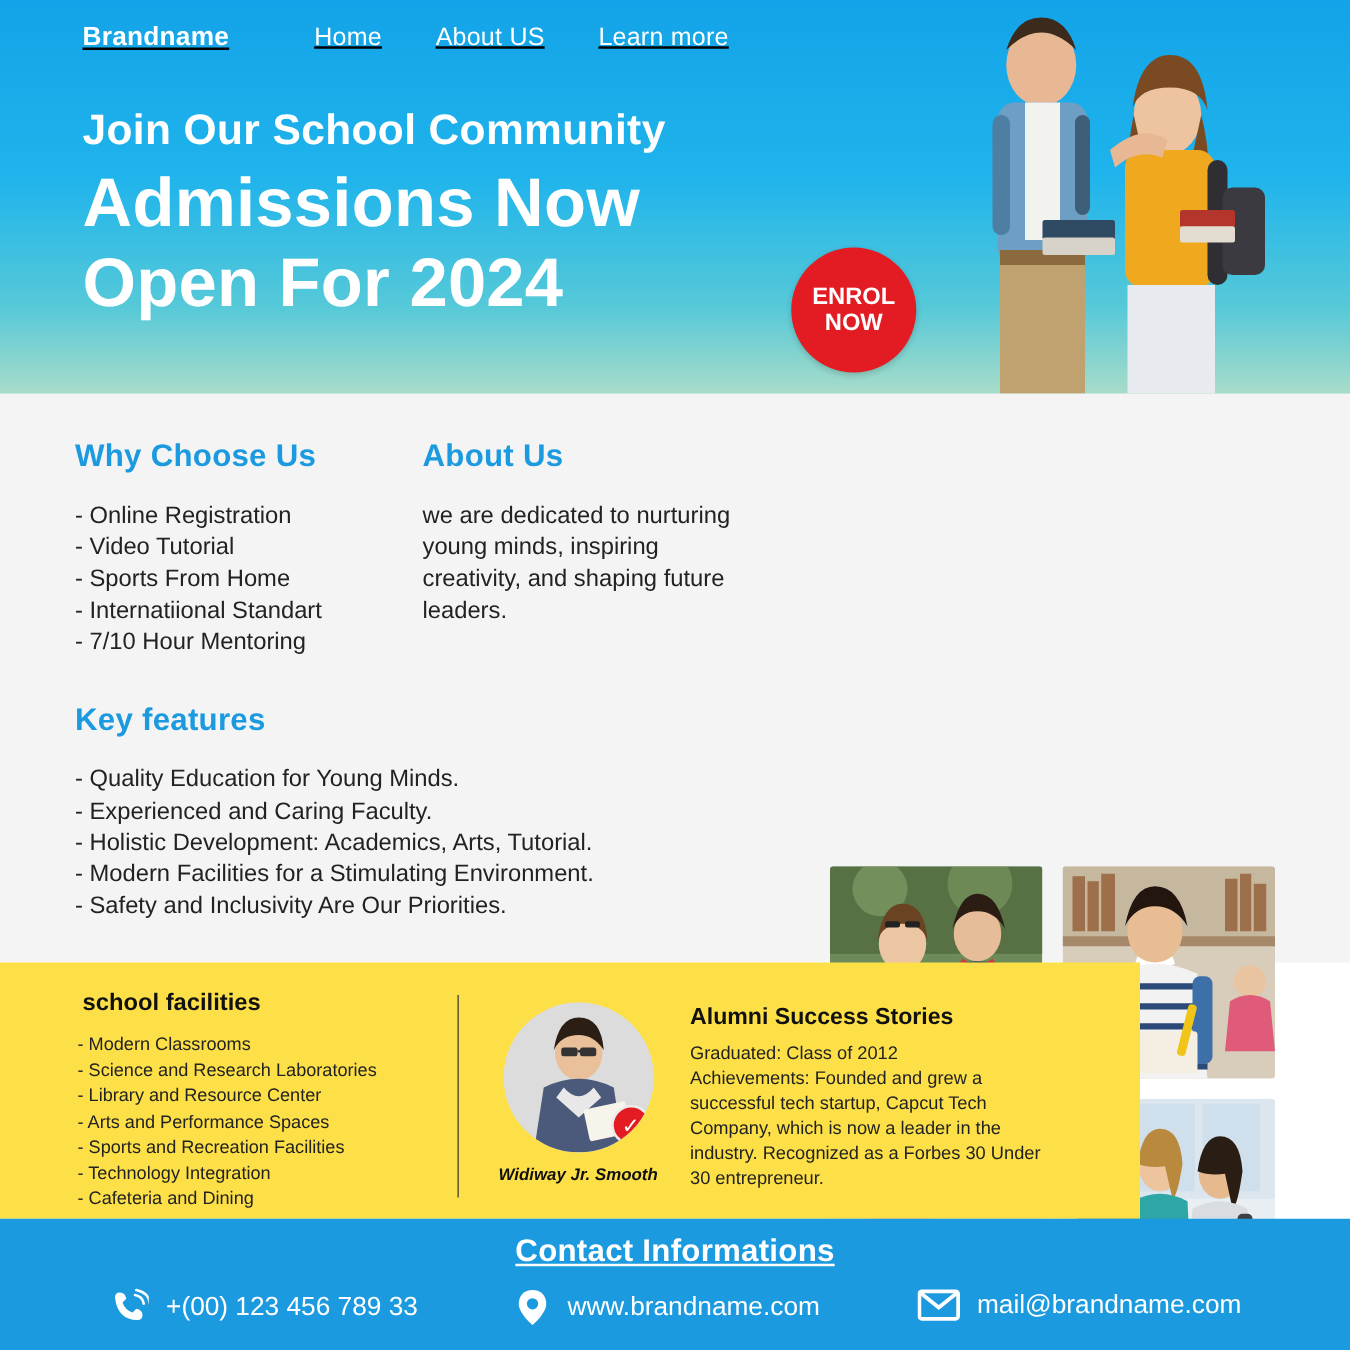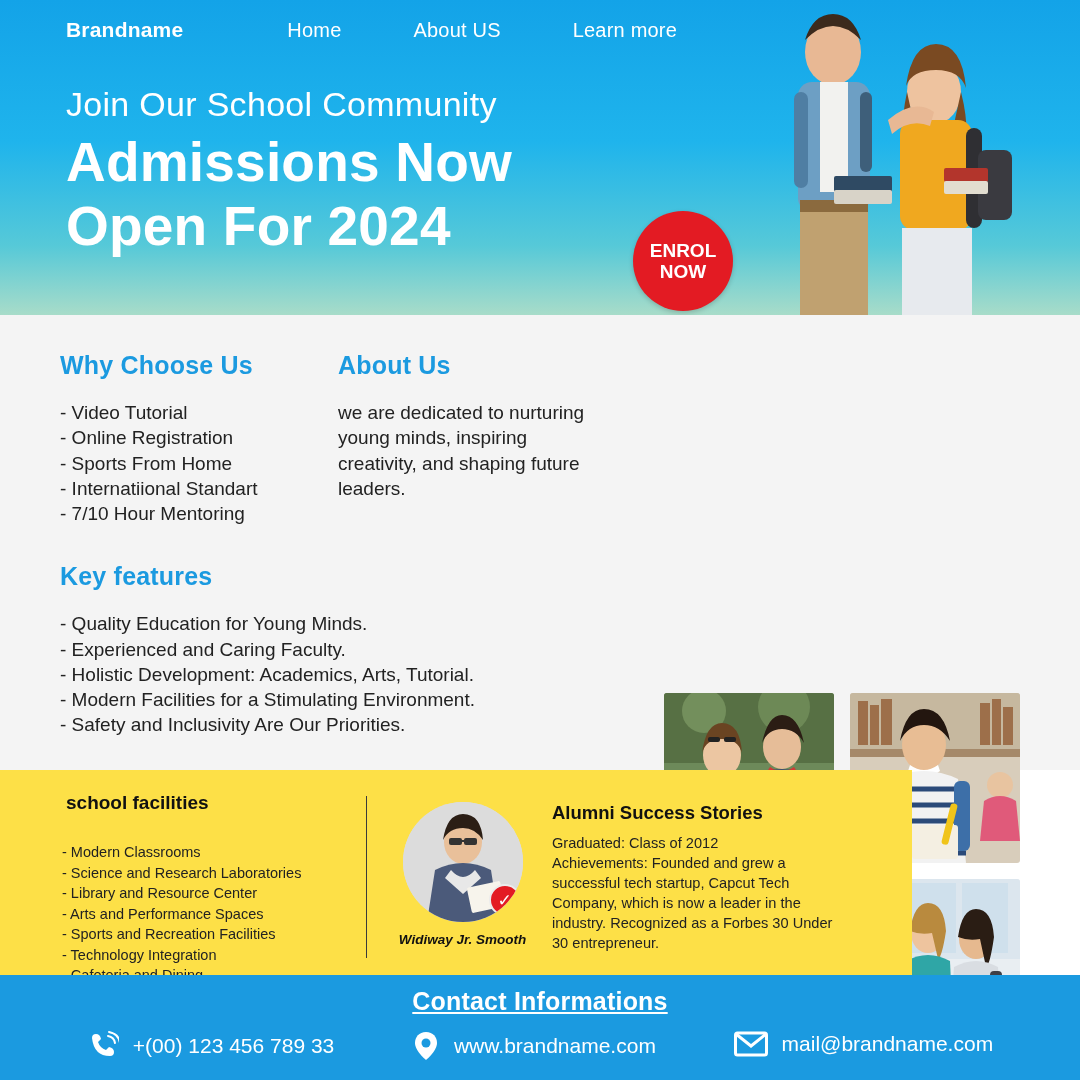--- a/index.html
+++ b/index.html
@@ -19,39 +19,40 @@
   .hero {
     position: relative;
     width: 1080px; height: 315px;
     background: linear-gradient(180deg, #13a3e8 0%, #1fb4ec 45%, #56c9d8 78%, #a8dcc9 100%);
     overflow: hidden;
   }
   .nav {
     position: absolute; top: 18px; left: 0; width: 100%;
     display: flex; align-items: center; gap: 0px;
     padding-left: 66px;
+    text-decoration: underline;
   }
   .brand {
     color: #ffffff; font-size: 21px; font-weight: bold; letter-spacing: .2px;
   }
-  .nav-links { display: flex; gap: 72px; margin-left: 104px; }
+  .nav-links { display: flex; gap: 43px; margin-left: 68px; }
   .nav-link { color: #ffffff; font-size: 20px; letter-spacing: .2px; }
 
   .hero-text { position: absolute; left: 66px; top: 86px; }
   .hero-sub {
-    color: #ffffff; font-size: 34px; font-weight: 400; letter-spacing: .3px;
+    color: #ffffff; font-size: 34px; font-weight: 700; letter-spacing: .3px;
     line-height: 1.1;
   }
   .hero-title {
     color: #ffffff; font-size: 55px; font-weight: bold; line-height: 1.16;
     letter-spacing: .2px; margin-top: 8px;
   }
 
   .enrol-badge {
-    position: absolute; left: 633px; top: 211px;
+    position: absolute; left: 633px; top: 198px;
     width: 100px; height: 100px; border-radius: 50%;
     background: #e31b23; color: #fff;
     display: flex; flex-direction: column; align-items: center; justify-content: center;
     font-weight: bold; font-size: 19px; line-height: 1.12; text-align: center;
     box-shadow: 0 2px 5px rgba(0,0,0,.18);
   }
 
   
   .hero-photo {
     position: absolute; right: 42px; bottom: 0; width: 300px; height: 315px;
@@ -95,21 +96,21 @@
     position: relative;
     width: 912px; height: 205px;
     background: #fde047;
     padding: 22px 60px 0 60px;
     display: flex;
   }
   .facilities { width: 470px; }
   .facilities h3 {
     color: #111; font-size: 19px; font-weight: bold; margin-left: 6px;
   }
-  .facilities ul { margin-top: 28px; margin-left: 2px; }
+  .facilities ul { margin-top: 12px; margin-left: 2px; }
   .facilities li { list-style: none; color: #222; font-size: 14.5px; line-height: 1.42; }
 
   .vline { width: 2px; height: 162px; background: #3a3a3a; margin-top: 4px; margin-right: 28px; }
 
   .alumni-wrap { display: flex; gap: 22px; padding-top: 10px; }
   .alumni-person { width: 135px; text-align: center; }
   .avatar-circle {
     width: 120px; height: 120px; border-radius: 50%; overflow: hidden;
     background: #dcdcdc; margin: 0 auto; position: relative;
   }
@@ -210,22 +211,22 @@
       </svg>
     </div>
   </div>
 
   <div class="main">
     <div class="cols">
 
       <div class="col-why">
         <div class="sec-title">Why Choose Us</div>
         <ul class="bullets">
+          <li>- Online Registration</li>
           <li>- Video Tutorial</li>
-          <li>- Online Registration</li>
           <li>- Sports From Home</li>
           <li>- Internatiional Standart</li>
           <li>- 7/10 Hour Mentoring</li>
         </ul>
       </div>
 
       <div class="col-about">
         <div class="sec-title">About Us</div>
         <div class="about-body"> we are dedicated to nurturing young minds, inspiring creativity, and shaping future leaders.</div>
       </div>

